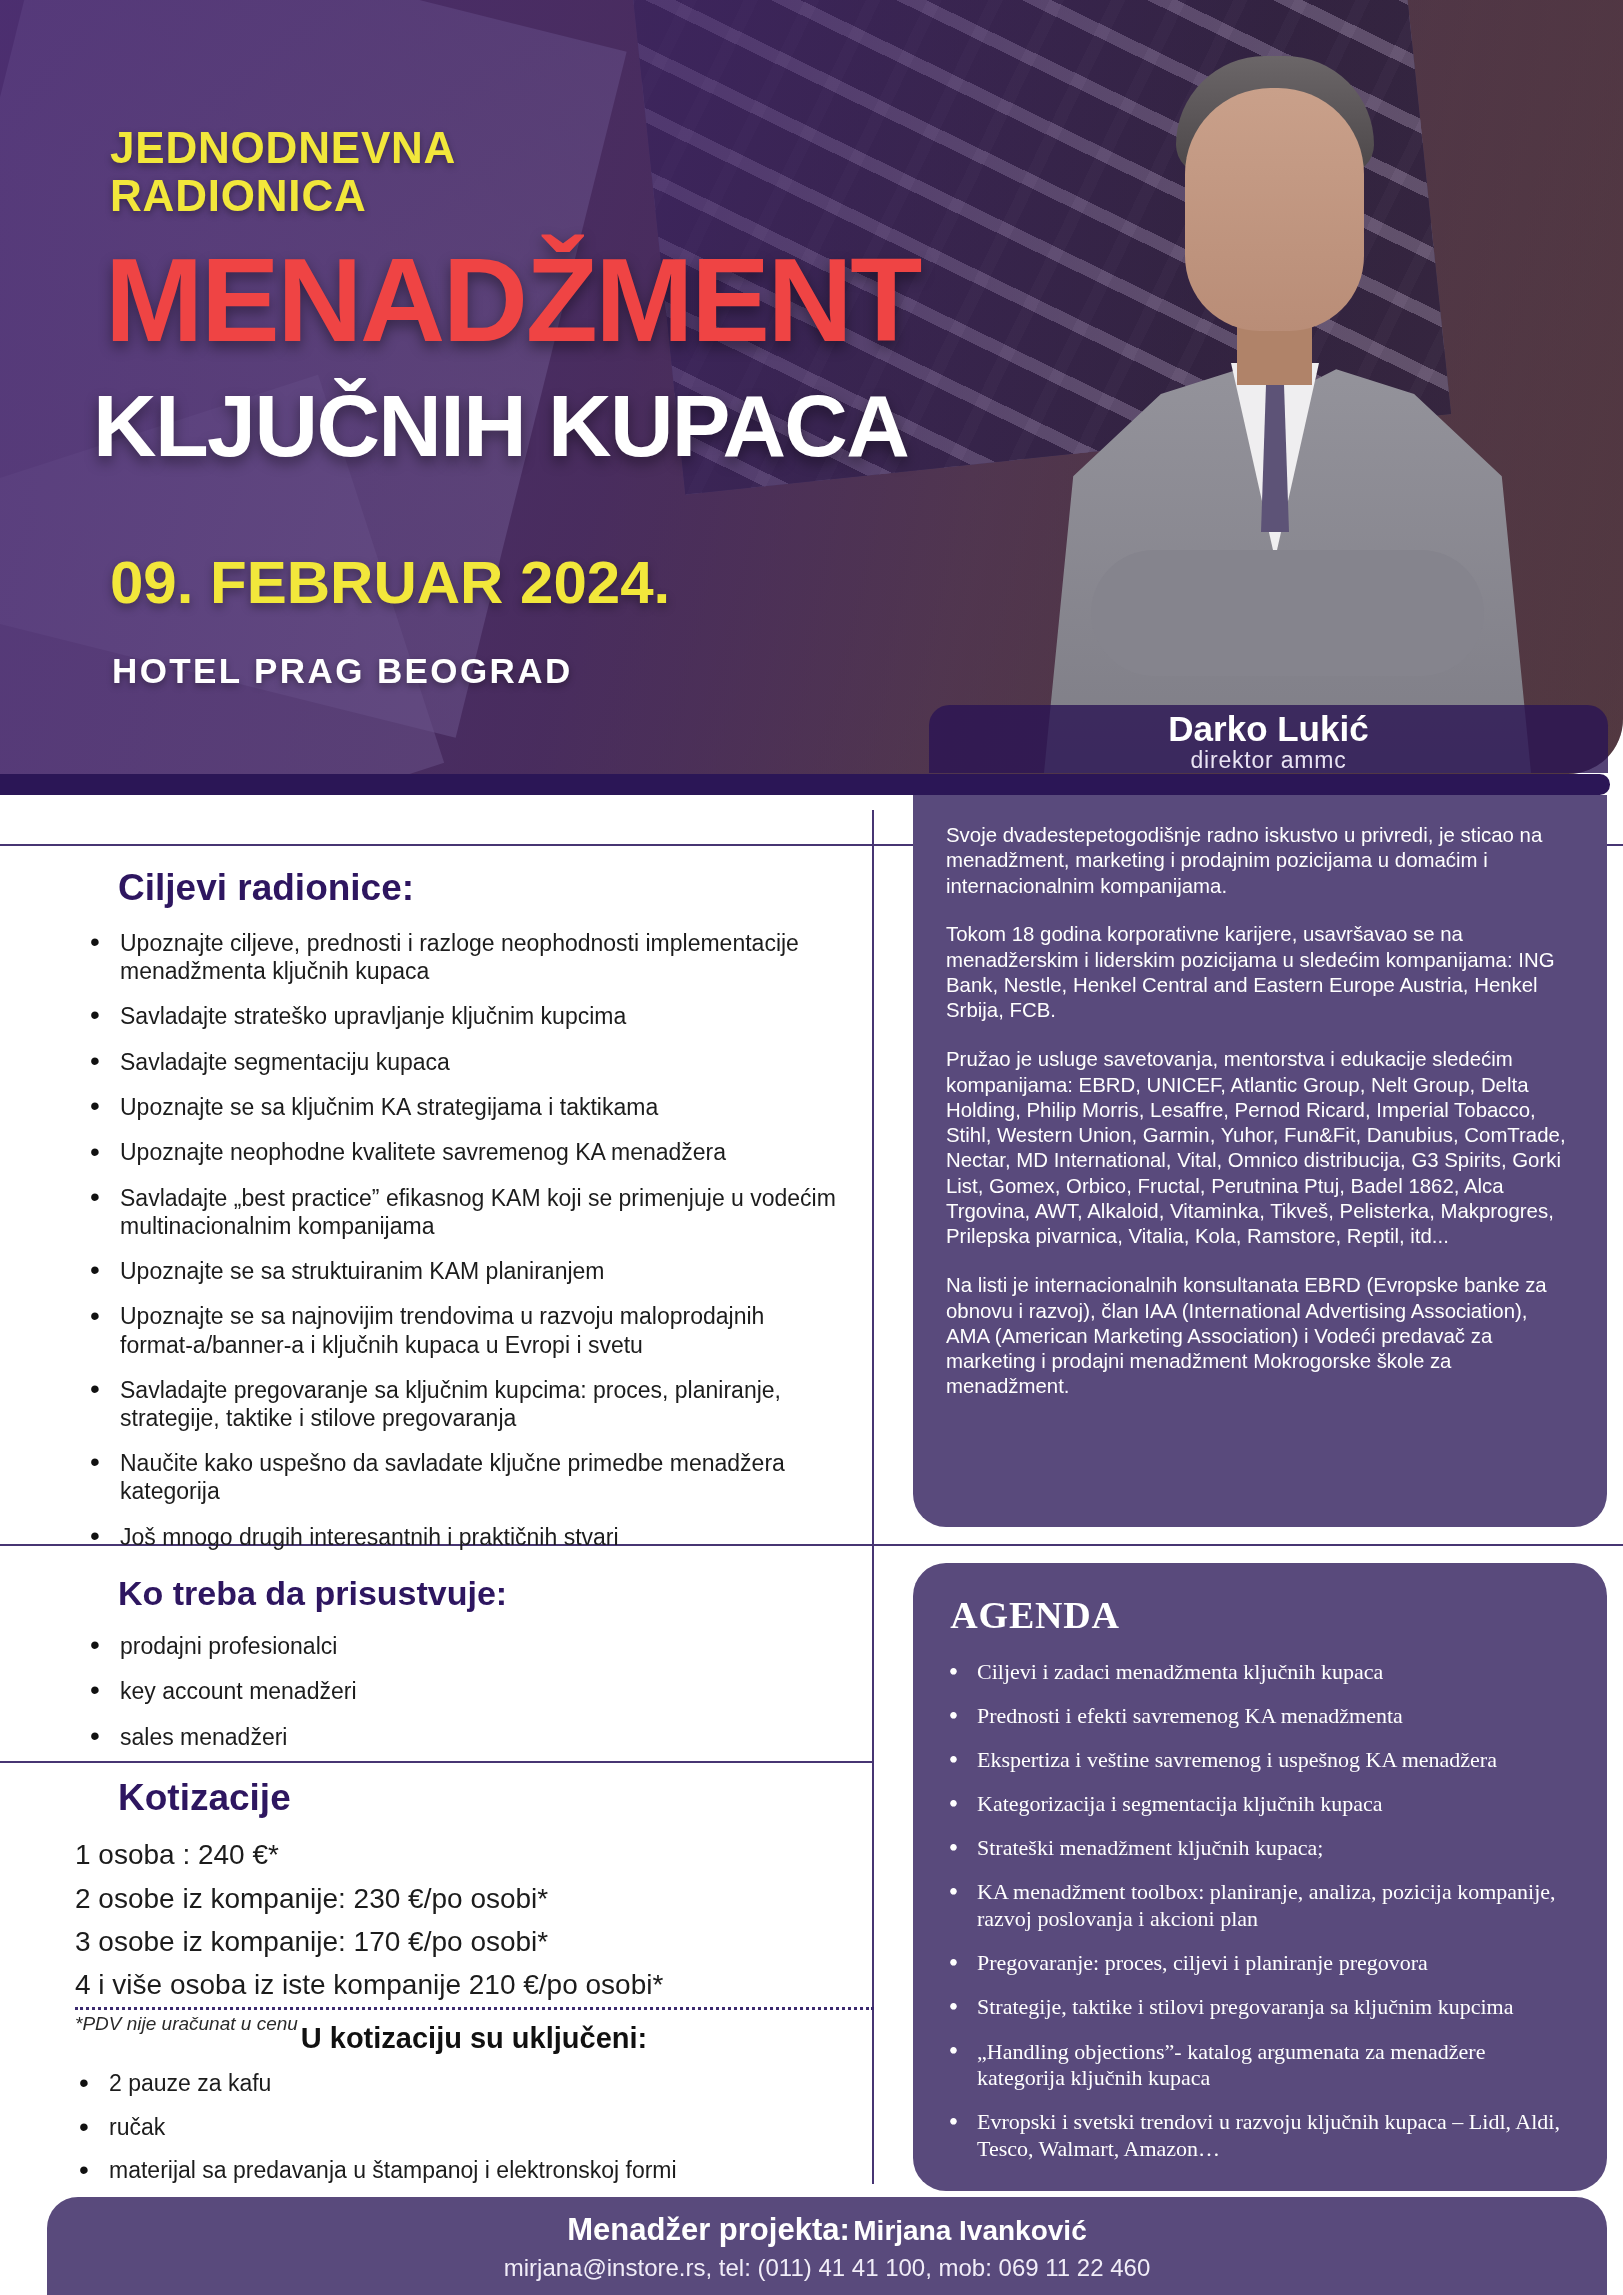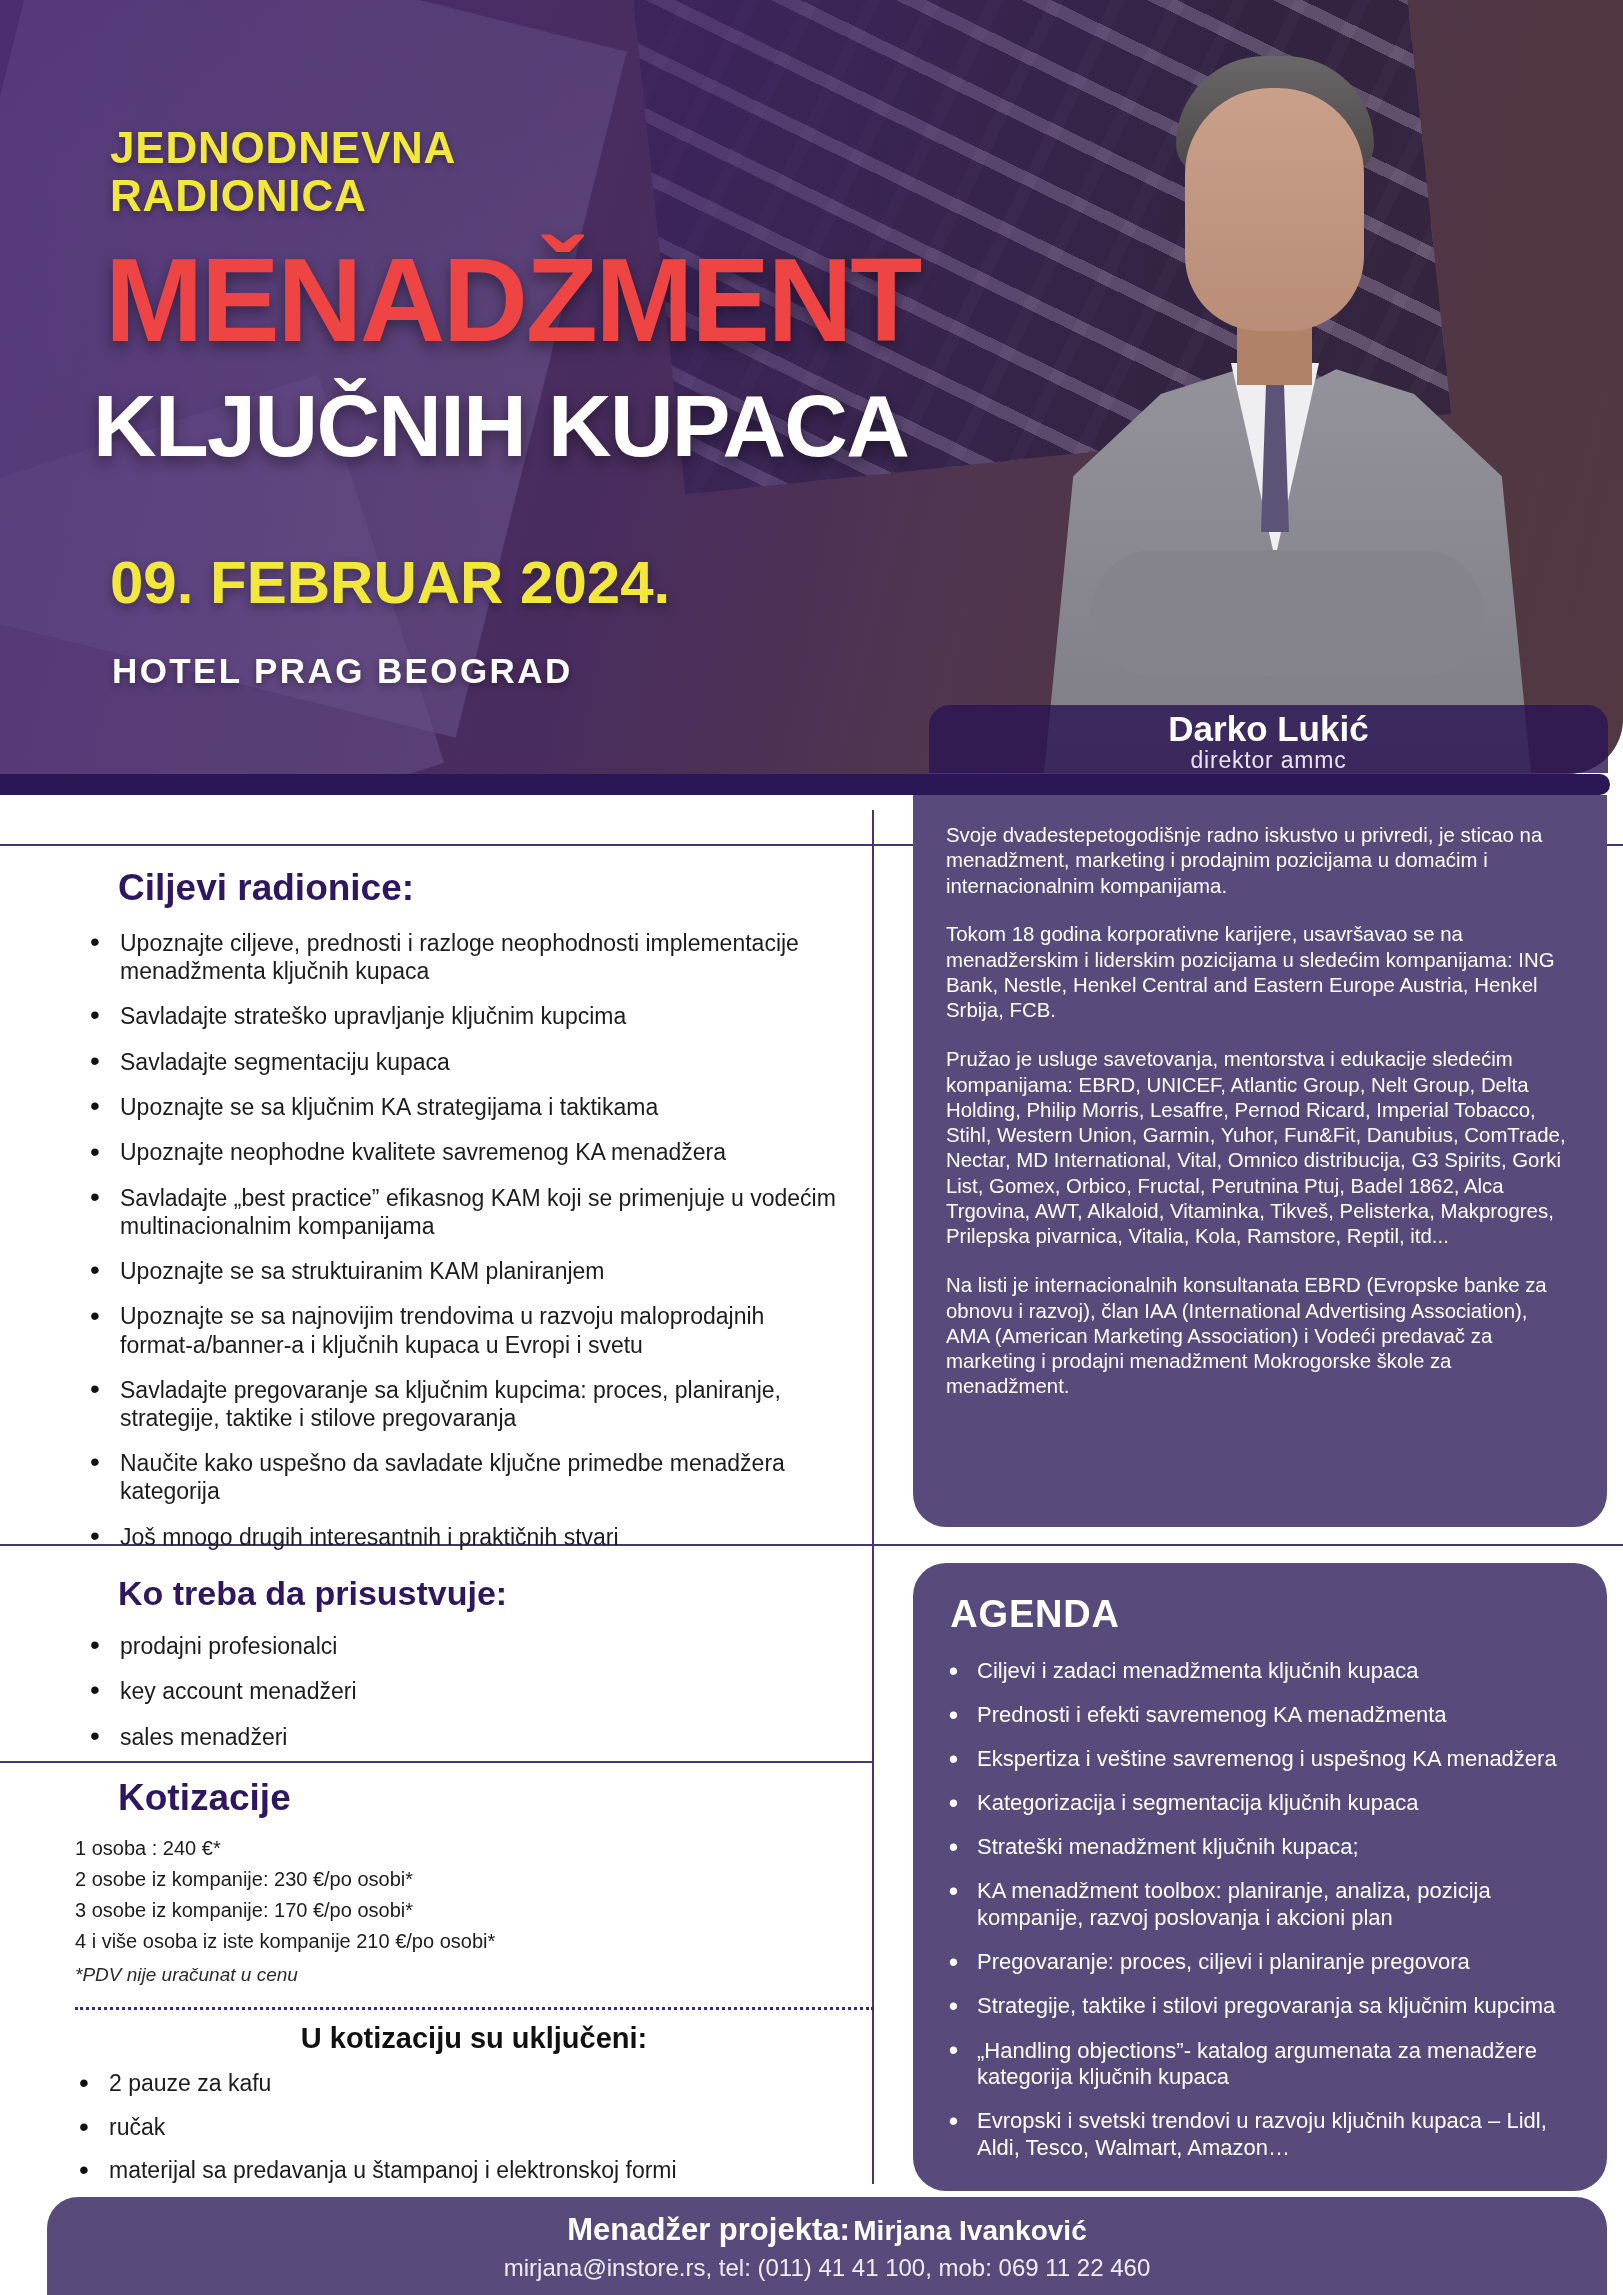--- a/index.html
+++ b/index.html
@@ -111,21 +111,21 @@
   
   .bio-box {
     position:absolute; left:913px; top:795px; width:694px; height:732px;
     background:#594A7C; border-radius:0 0 33px 33px; z-index:2;
     box-sizing:border-box; padding:28px 33px; color:#ffffff;
   }
   .bio-box p { margin:0 0 23.6px 0; font-size:20.4px; line-height:1.24; }
   .agenda-box {
     position:absolute; left:913px; top:1563px; width:694px; height:628px;
     background:#594A7C; border-radius:33px; z-index:2;
-    box-sizing:border-box; padding:25px 31px; color:#ffffff;
+    box-sizing:border-box; padding:25px 31px; color:#ffffff;font-family:Liberation Serif, serif;
   }
   .agenda-box h2 {
     margin:4.7px 0 22px 6.3px; font-size:38px; font-weight:800; letter-spacing:0.8px; color:#fff;
   }
   ul.blist { list-style:none; margin:0; padding:0; }
   .agenda-box ul.blist li {
     position:relative; font-size:22px; line-height:1.22; margin-bottom:17.3px; padding-left:33px;
   }
   .agenda-box ul.blist li::before {
     content:"•"; position:absolute; left:4.7px; top:-3.1px; font-size:27px; color:#fff;
@@ -142,21 +142,21 @@
   }
   #goals ul.blist li::before, #attendees ul.blist li::before,
   #included ul.blist li::before {
     content:"•"; position:absolute; left:0; top:-3.9px; font-size:28px; color:#111;
   }
   #attendees { left:0; top:1563px; }
   #attendees .lheading { font-size:34px; margin:11px 0 19px 118px; }
   #attendees ul.blist { margin-left:90px; width:746px; }
   #pricing { left:0; top:1771px; }
   #pricing .lheading { font-size:37px; margin:6.3px 0 14px 118px; }
-  .price-line { color:#1c1c1c; font-size:20px; line-height:1.55; margin-left:75px; }
+  .price-line { color:#1c1c1c; font-size:28px; line-height:1.55; margin-left:75px; }
   .price-note { color:#2a2a2a; font-size:19px; font-style:italic; margin:6.3px 0 0 75px; }
   #included { left:0; top:2020px; }
   #included .lheading { color:#111; font-size:29px; font-weight:700; margin:1.6px 0 15.7px 75px;text-align:center; }
   #included ul.blist { margin-left:79px; width:754px; }
   #included ul.blist li {
     position:relative; color:#1c1c1c; font-size:23px; line-height:1.2;
     margin-bottom:15.7px; padding-left:30px;
   }
   
   .footer {

